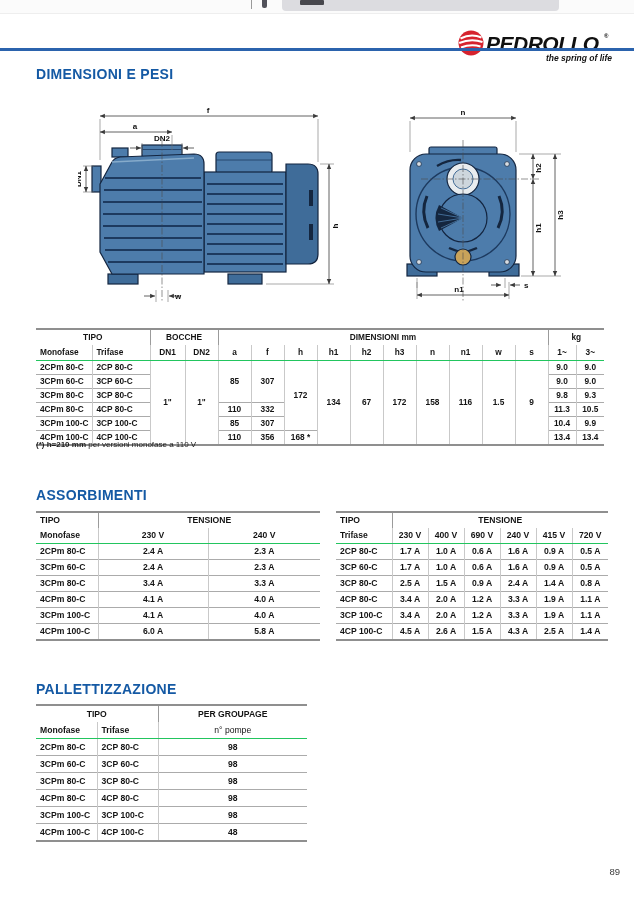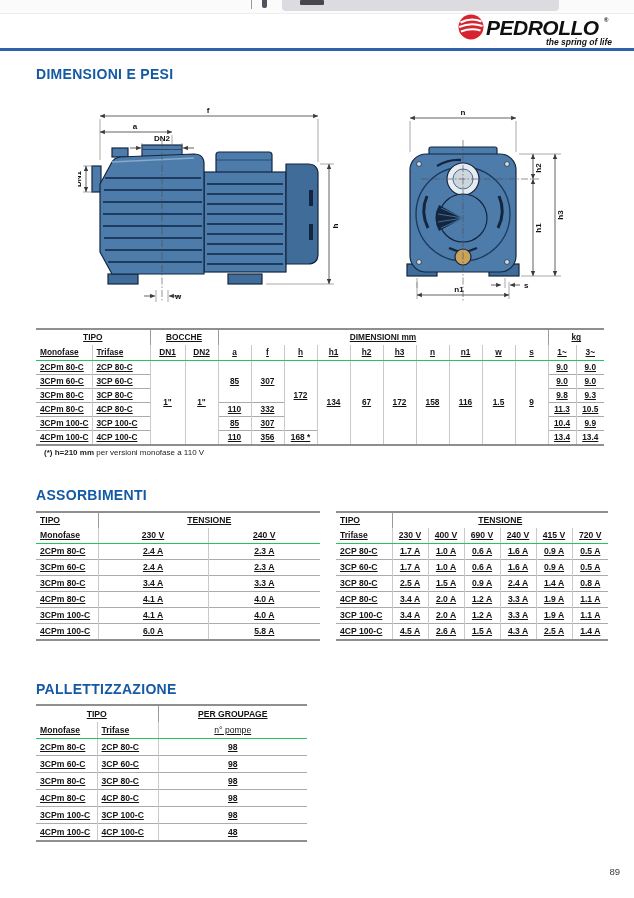--- a/index.html
+++ b/index.html
@@ -7,42 +7,42 @@
     width:634px; height:898px; position:relative; background:#ffffff;
     font-family:"Liberation Sans",sans-serif; overflow:hidden; color:#141414;
   }
   
   .topbar { position:absolute; left:0; top:0; width:634px; height:13px; background:#fbfbfb; border-bottom:1px solid #eeeeee; }
   .tb-divider { position:absolute; left:251px; top:0; width:1px; height:9px; background:#9a9a9a; }
   .tb-glyph { position:absolute; left:262px; top:0; width:5px; height:8px; background:#52525a; border-radius:0 0 2px 2px; }
   .tb-pill { position:absolute; left:282px; top:0; width:277px; height:11px; background:#dcdce0; border-radius:0 0 4px 4px; }
   .tb-txt { position:absolute; left:18px; top:0; width:24px; height:5px; background:#47474d; border-radius:1px; }
   
-  .logo { position:absolute; left:456px; top:10px; }
+  .logo { position:absolute; left:456px; top:26px; }
   .brand { font-style:italic; font-weight:bold; font-size:21px; letter-spacing:-0.5px; }
   .reg { font-size:6px; font-weight:bold; }
   .tagline { font-style:italic; font-size:8.5px; }
   .blue-rule { position:absolute; left:0; top:48px; width:634px; height:3px; background:#2b63ad; }
   
   .sec-title { position:absolute; color:#1459a4; font-size:14px; font-weight:bold; letter-spacing:0.3px; }
   #h-dim { left:36px; top:66px; }
   #h-ass { left:36px; top:487px; }
   #h-pal { left:36px; top:681px; }
   
   .drawing { position:absolute; }
   #svg-side { left:78px; top:102px; }
   #svg-front { left:383px; top:102px; }
   svg text { font-family:"Liberation Sans",sans-serif; font-size:8px; font-weight:bold; fill:#101010; }
   .dim { stroke:#3a3a3a; stroke-width:0.8; fill:none; }
   .ext { stroke:#707070; stroke-width:0.6; fill:none; }
   .cl  { stroke:#4a4a4a; stroke-width:0.6; fill:none; stroke-dasharray:7 2 1.5 2; }
   .rib { stroke:#1d3a5f; stroke-width:2.2; fill:none; }
   .outl{ stroke:#132540; stroke-width:1.2; }
   
-  .twrap { position:absolute;text-decoration:underline; }
+  .twrap { position:absolute; }
   #t-dim { left:36px; top:328px; }
   #t-mono { left:36px; top:511px; }
   #t-tri  { left:336px; top:511px; }
   #t-pal  { left:36px; top:704px; }
   table { border-collapse:collapse; table-layout:fixed; border-top:2px solid #8f8f8f; border-bottom:2px solid #8f8f8f; }
   th, td {
     font-weight:bold; text-align:center; padding:0 1px; line-height:1;
     border-left:1px solid #c9c9c9; overflow:hidden; white-space:nowrap; color:#141414;
   }
   tr > *:first-child { border-left:none; }
@@ -51,21 +51,21 @@
   tr.grp > th { border-left:1px solid #9b9b9b; }
   tr.grp > th:first-child { border-left:none; }
   tbody td { border-top:1px solid #ababab; }
   .l { text-align:left; padding-left:4px; }
   .nw { font-weight:normal; }
   .big th, .big td { font-size:8.3px; height:13px; }
   .big thead th { height:15px; }
   .mid th, .mid td { font-size:8.6px; height:15px; }
   .pal th, .pal td { font-size:8.6px; height:16px; }
   
-  .footnote { position:absolute; left:36px; top:440px; margin:8px; font-size:8px; color:#1c1c1c; }
+  .footnote { position:absolute; left:36px; top:440px; margin:0; font-size:8px; color:#1c1c1c; }
   .pageno { position:absolute; left:596px; top:866px; width:24px; text-align:right; font-size:9.5px; color:#3c3c3c; }
 </style>
 </head>
 <body>
 
 <div class="topbar">
   <div class="tb-divider"></div>
   <div class="tb-glyph"></div>
   <div class="tb-pill">
     <div class="tb-txt"></div>

